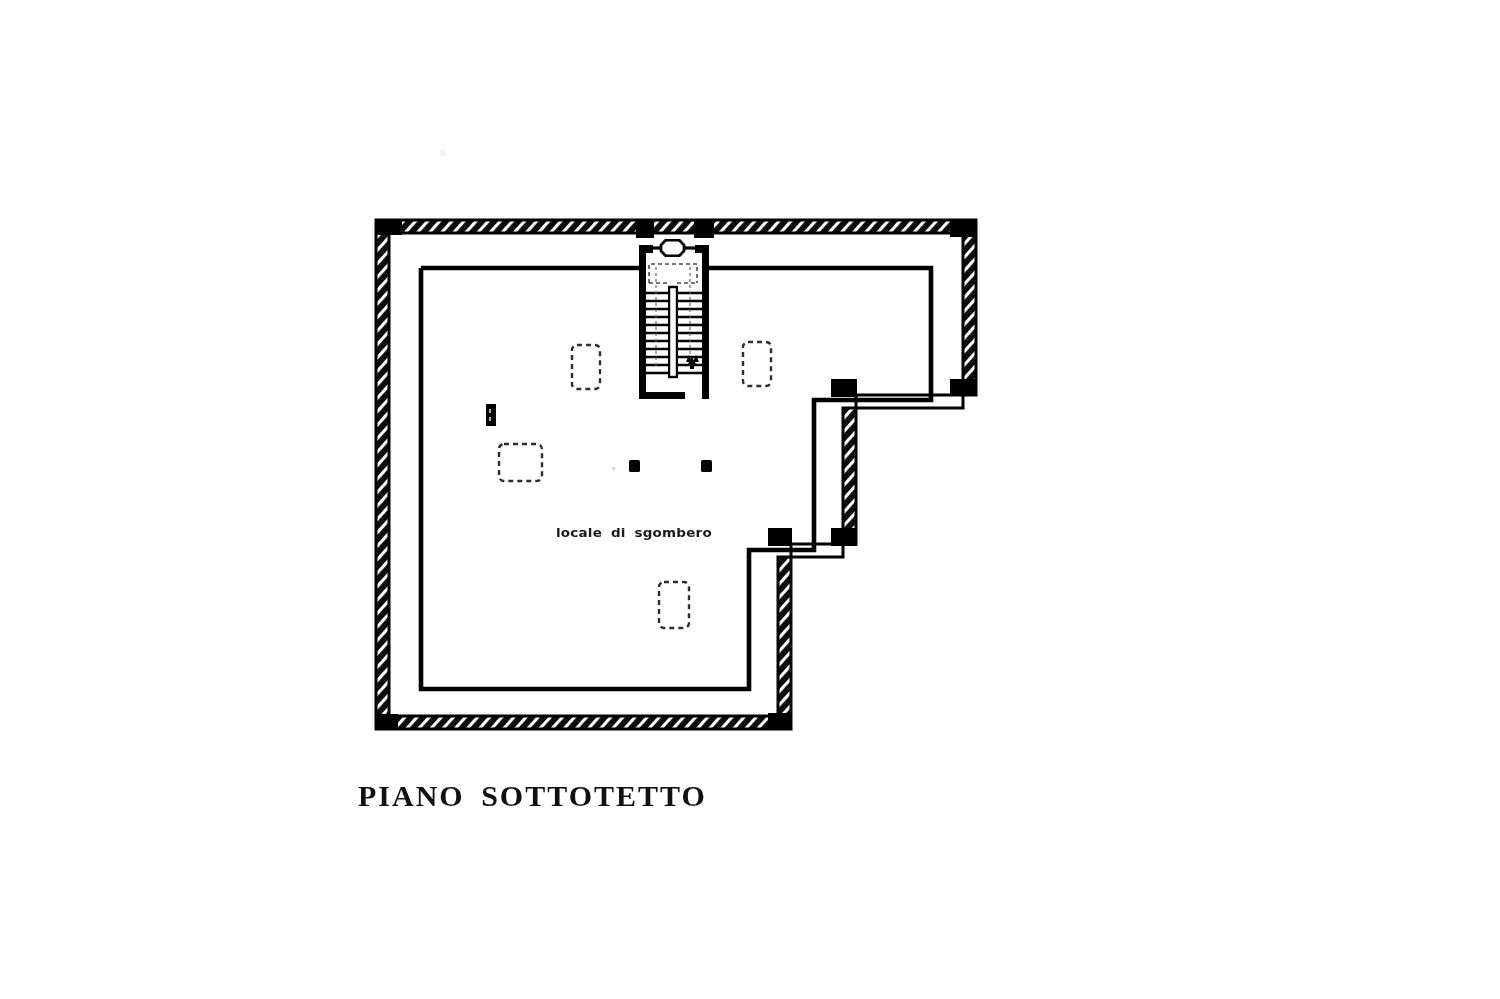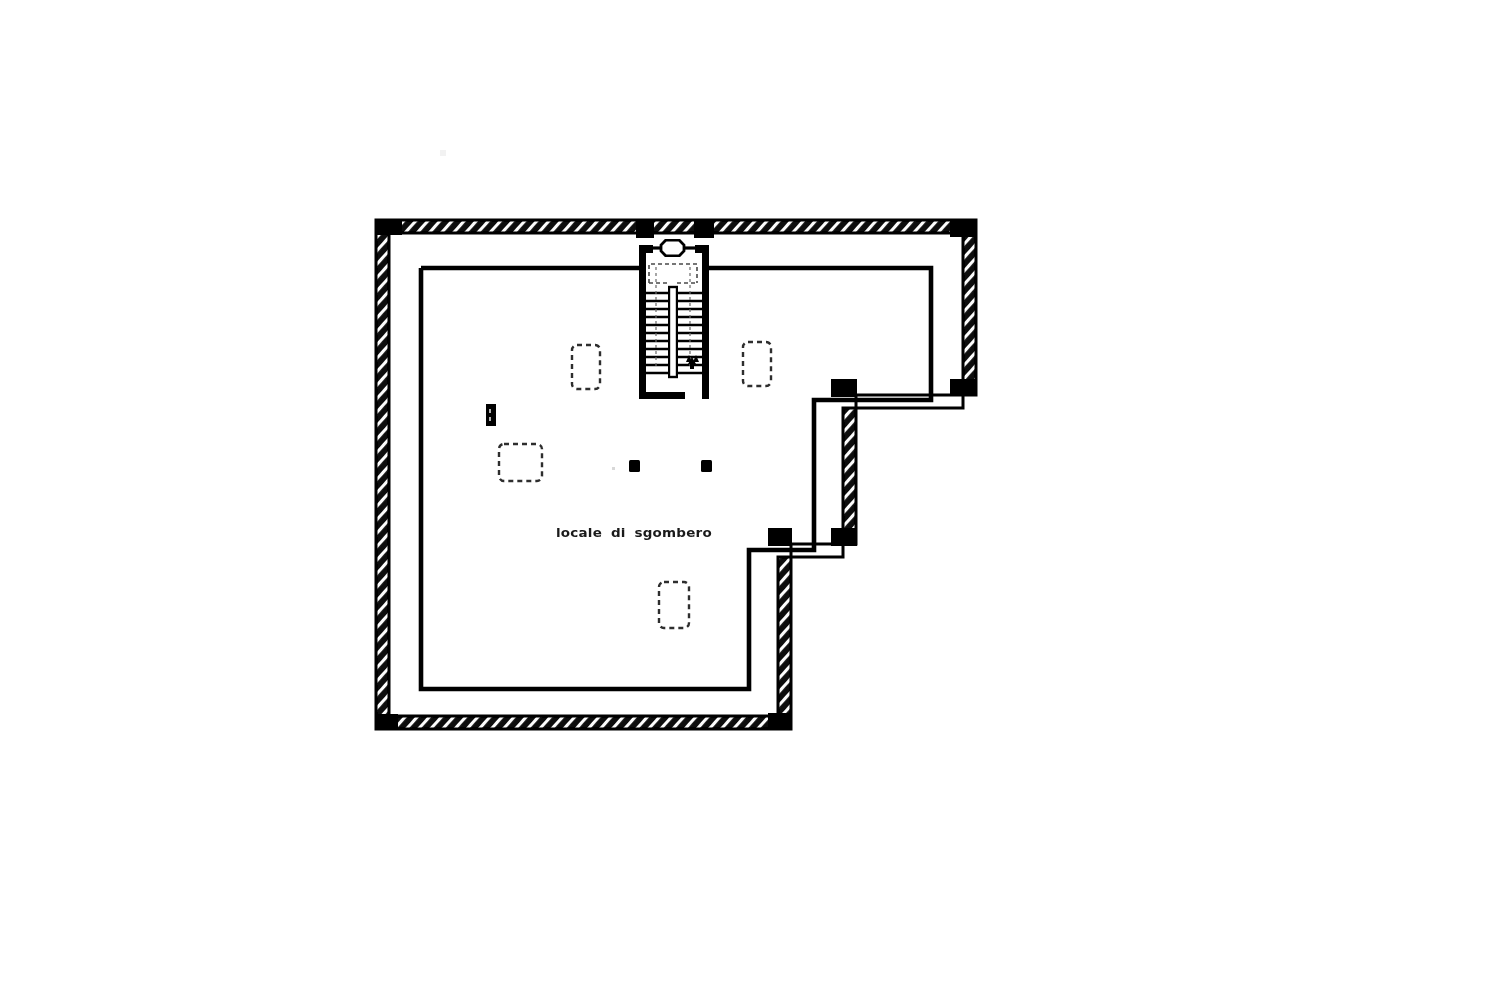--- a/index.html
+++ b/index.html
@@ -180,14 +180,15 @@
 
     <g>
       <rect x="424" y="133" width="6" height="6" fill="#f2f2f2"></rect>
       <rect x="596" y="450" width="3" height="3" fill="#d8d8d8"></rect>
     </g>
 
   </svg>
 
   <div class="room-label">locale di sgombero</div>
 
+  <div class="plan-title">PIANO SOTTOTETTO</div>
 
 </div>
 
 </body></html>

